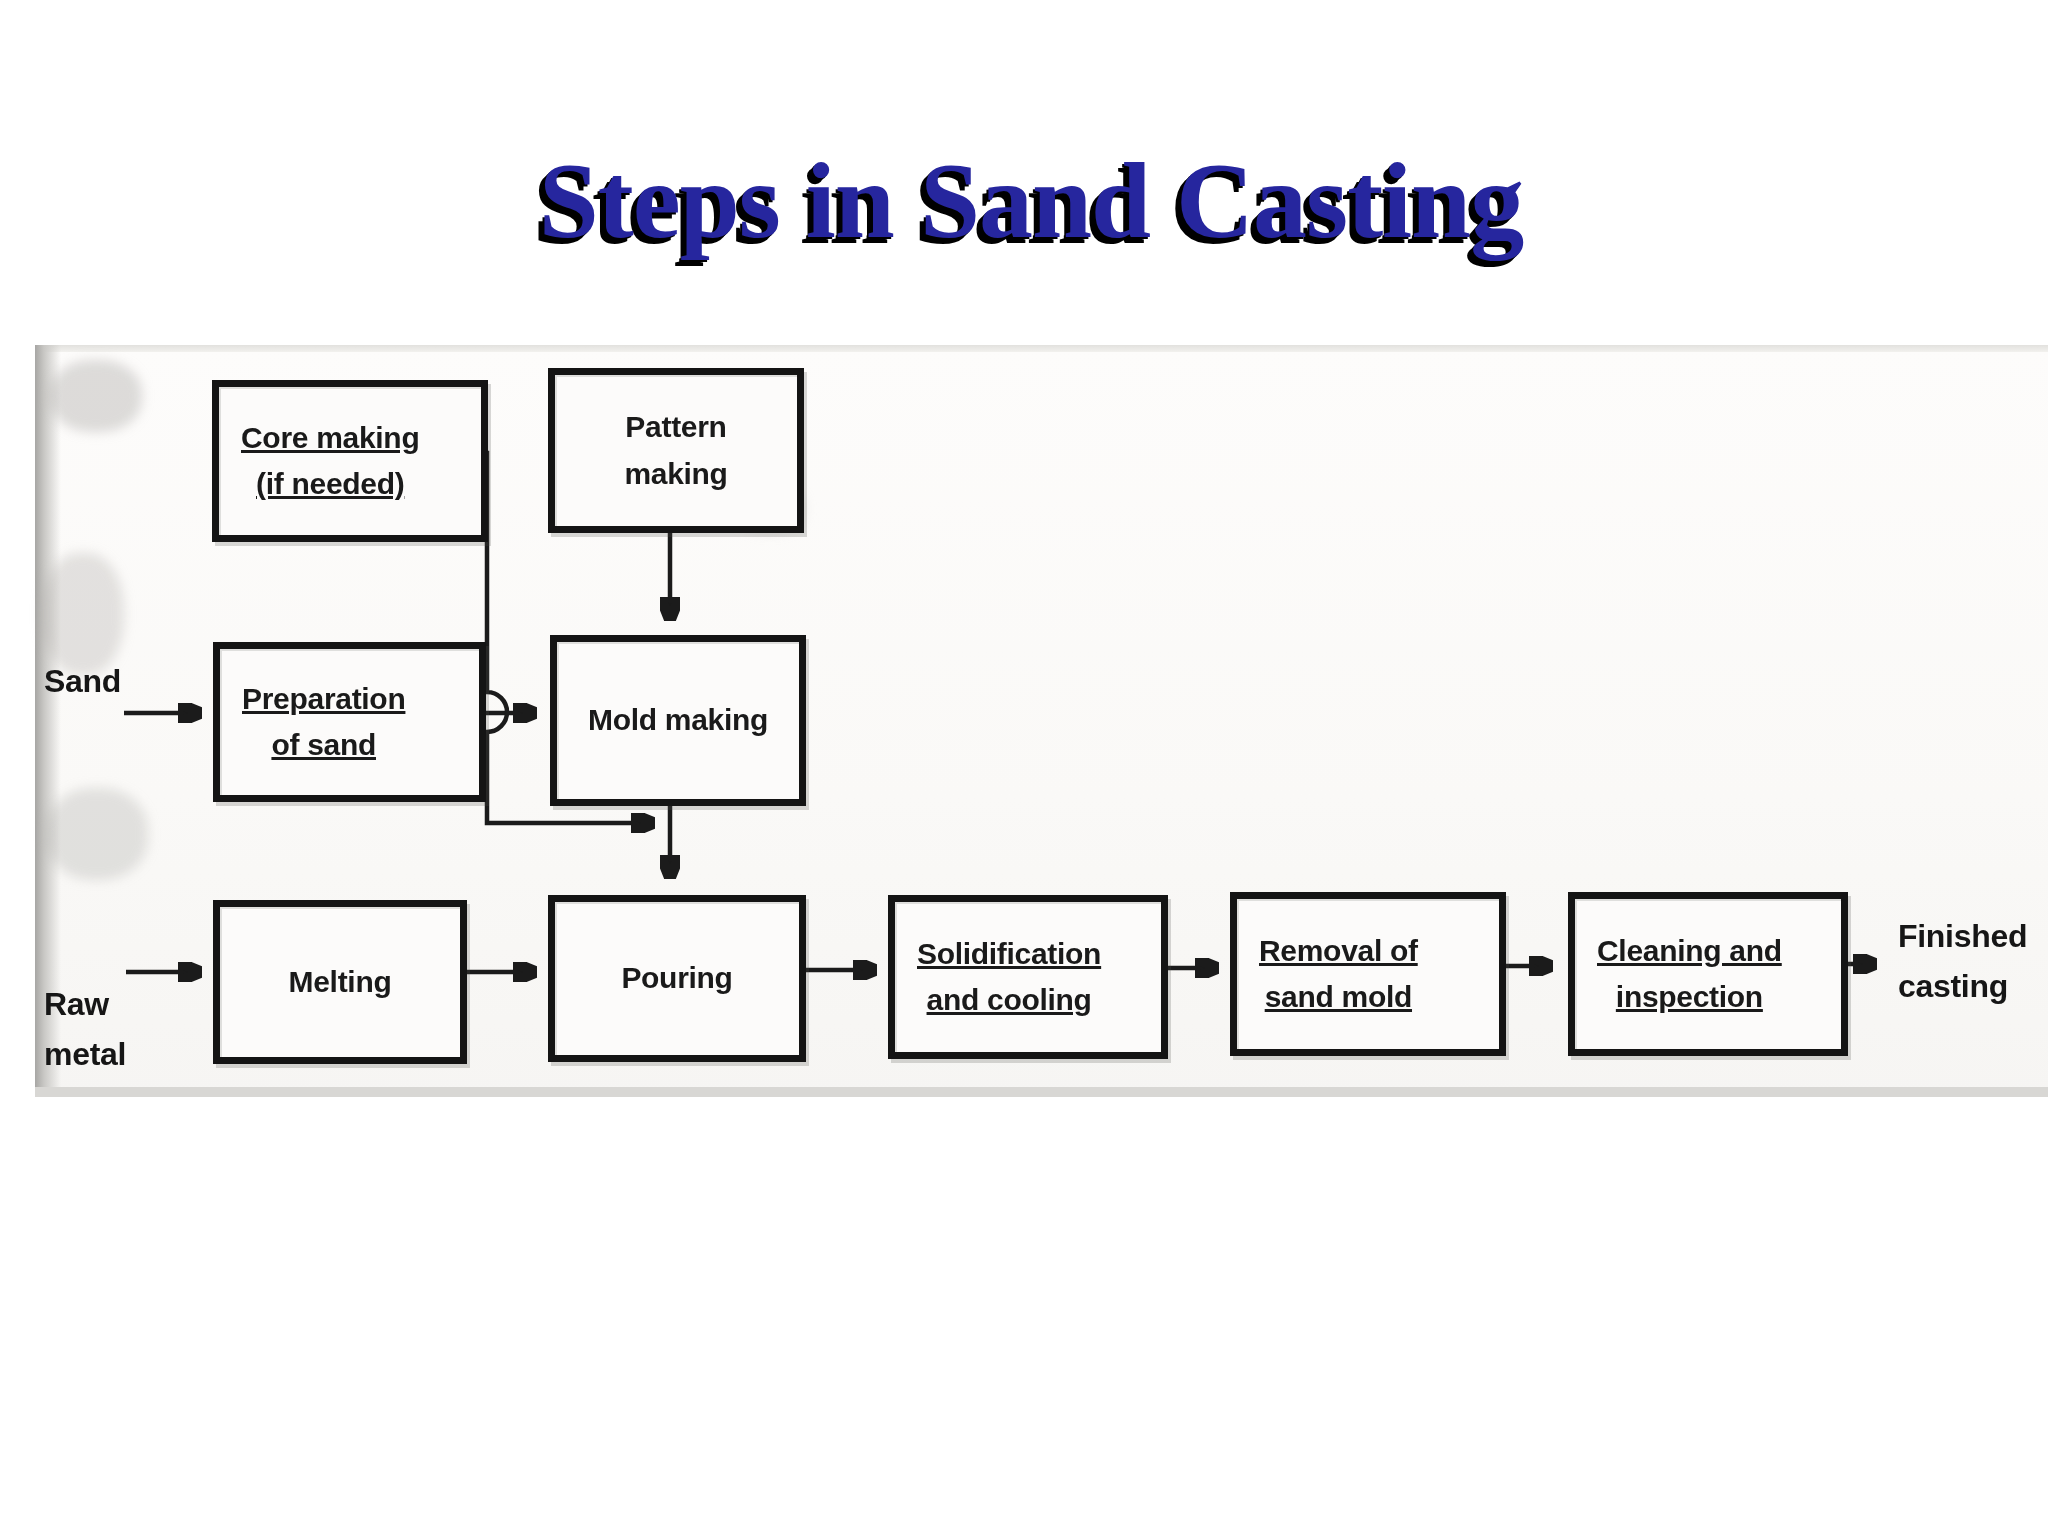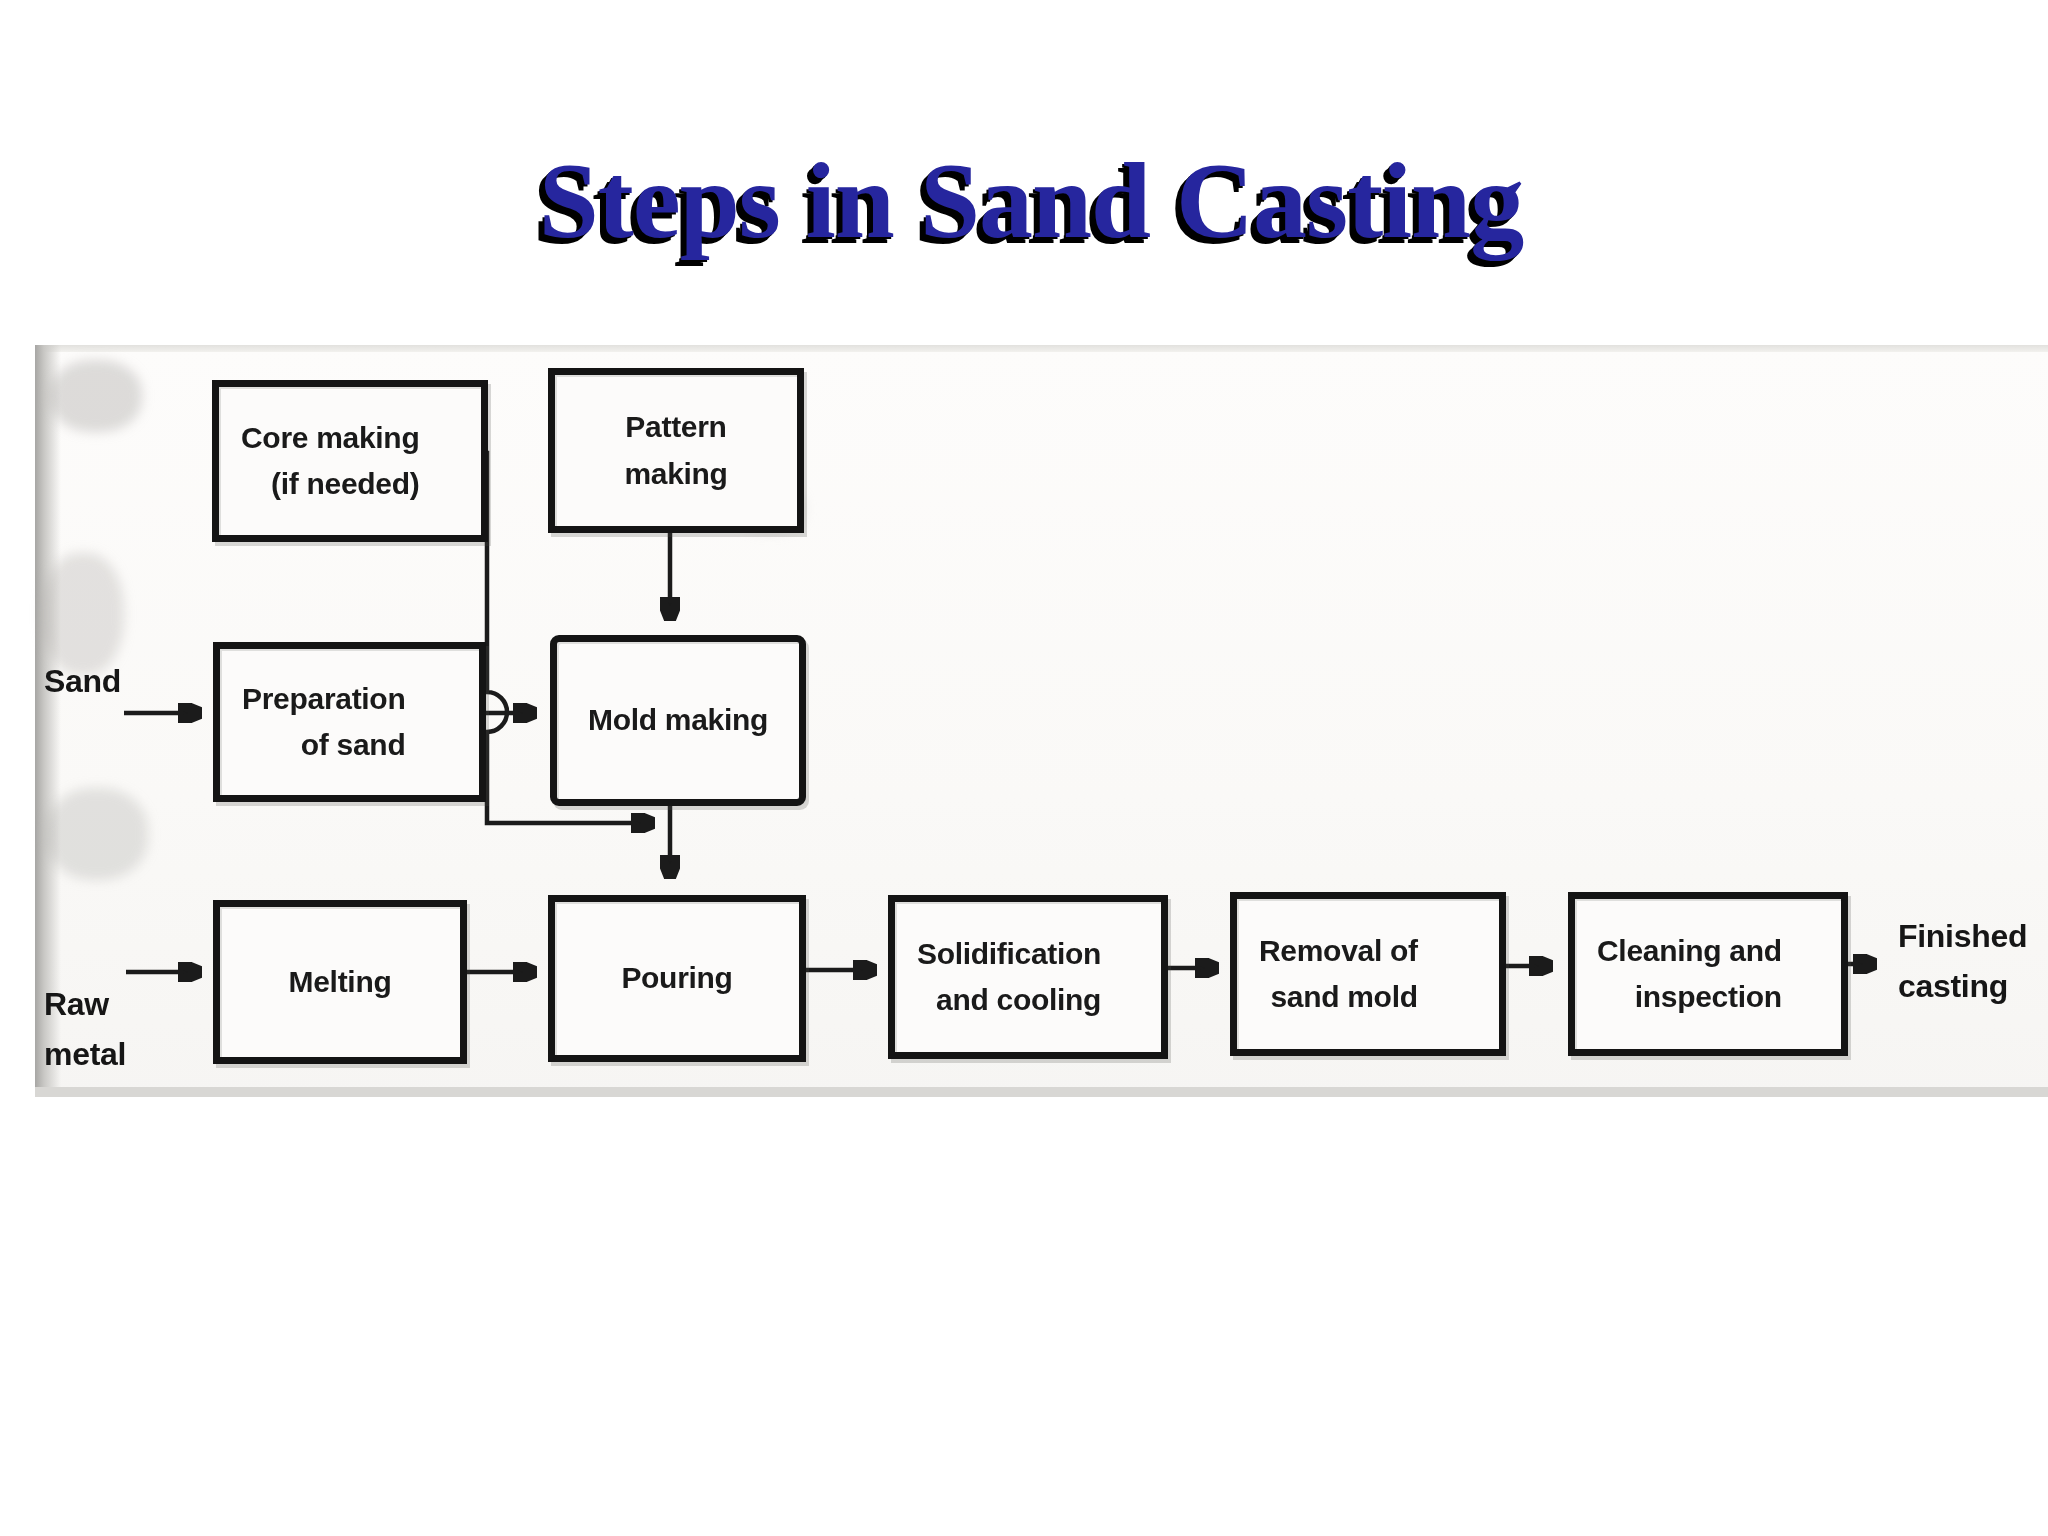--- a/index.html
+++ b/index.html
@@ -30,21 +30,21 @@
   .connectors{position:absolute;left:0;top:0;width:2048px;height:1536px;}
   .connectors path{stroke:var(--line-color);stroke-width:4.5;fill:none;}
   .arrowhead-shape{fill:var(--line-color);}
   .pbox{
     position:absolute;border:7px solid var(--box-border);background:var(--box-bg);color:var(--ink);
     display:flex;flex-direction:column;justify-content:center;overflow:hidden;
     font-size:30px;font-weight:700;line-height:1.55;letter-spacing:-.3px;
     box-shadow:3px 4px 0 rgba(84,82,78,.22), inset 2px 2px 0 rgba(124,122,118,.22);
   }
   .pbox.center{align-items:center;text-align:center;}
-  .pbox.left{align-items:flex-start;text-align:right;padding-left:22px;}
+  .pbox.left{align-items:flex-start;text-align:center;padding-left:22px;text-decoration:underline;}
   .term{position:absolute;color:#161616;font-size:32px;font-weight:700;line-height:1.55;letter-spacing:-.3px;}
 </style>
 </head>
 <body>
 
 <div class="slide" style="--title-color: #26269E; --title-shadow: #000000; --line-color: #1B1B1B; --box-border: #141414; --box-bg: #FCFBFA; --paper-bg: #FAF9F7;">
 
   <h1 class="title">Steps in Sand Casting</h1>
 
   <div class="paper">
@@ -79,21 +79,21 @@
   <div>
       <div class="pbox left" style="left: 212px; top: 380px; width: 240px; height: 148px;">
         <span>Core making<br>(if needed)</span>
       </div>
       <div class="pbox center" style="left: 548px; top: 368px; width: 242px; height: 151px;">
         <span>Pattern<br>making</span>
       </div>
       <div class="pbox left" style="left: 213px; top: 642px; width: 237px; height: 146px;">
         <span>Preparation<br>of sand</span>
       </div>
-      <div class="pbox center" style="left: 550px; top: 635px; width: 242px; height: 157px; border-radius: 9px;">
+      <div class="pbox center" style="left: 550px; top: 635px; width: 242px; height: 157px;">
         <span>Mold making</span>
       </div>
       <div class="pbox center" style="left: 213px; top: 900px; width: 240px; height: 150px;">
         <span>Melting</span>
       </div>
       <div class="pbox center" style="left: 548px; top: 895px; width: 244px; height: 153px;">
         <span>Pouring</span>
       </div>
       <div class="pbox left" style="left: 888px; top: 895px; width: 244px; height: 150px;">
         <span>Solidification<br>and cooling</span>

